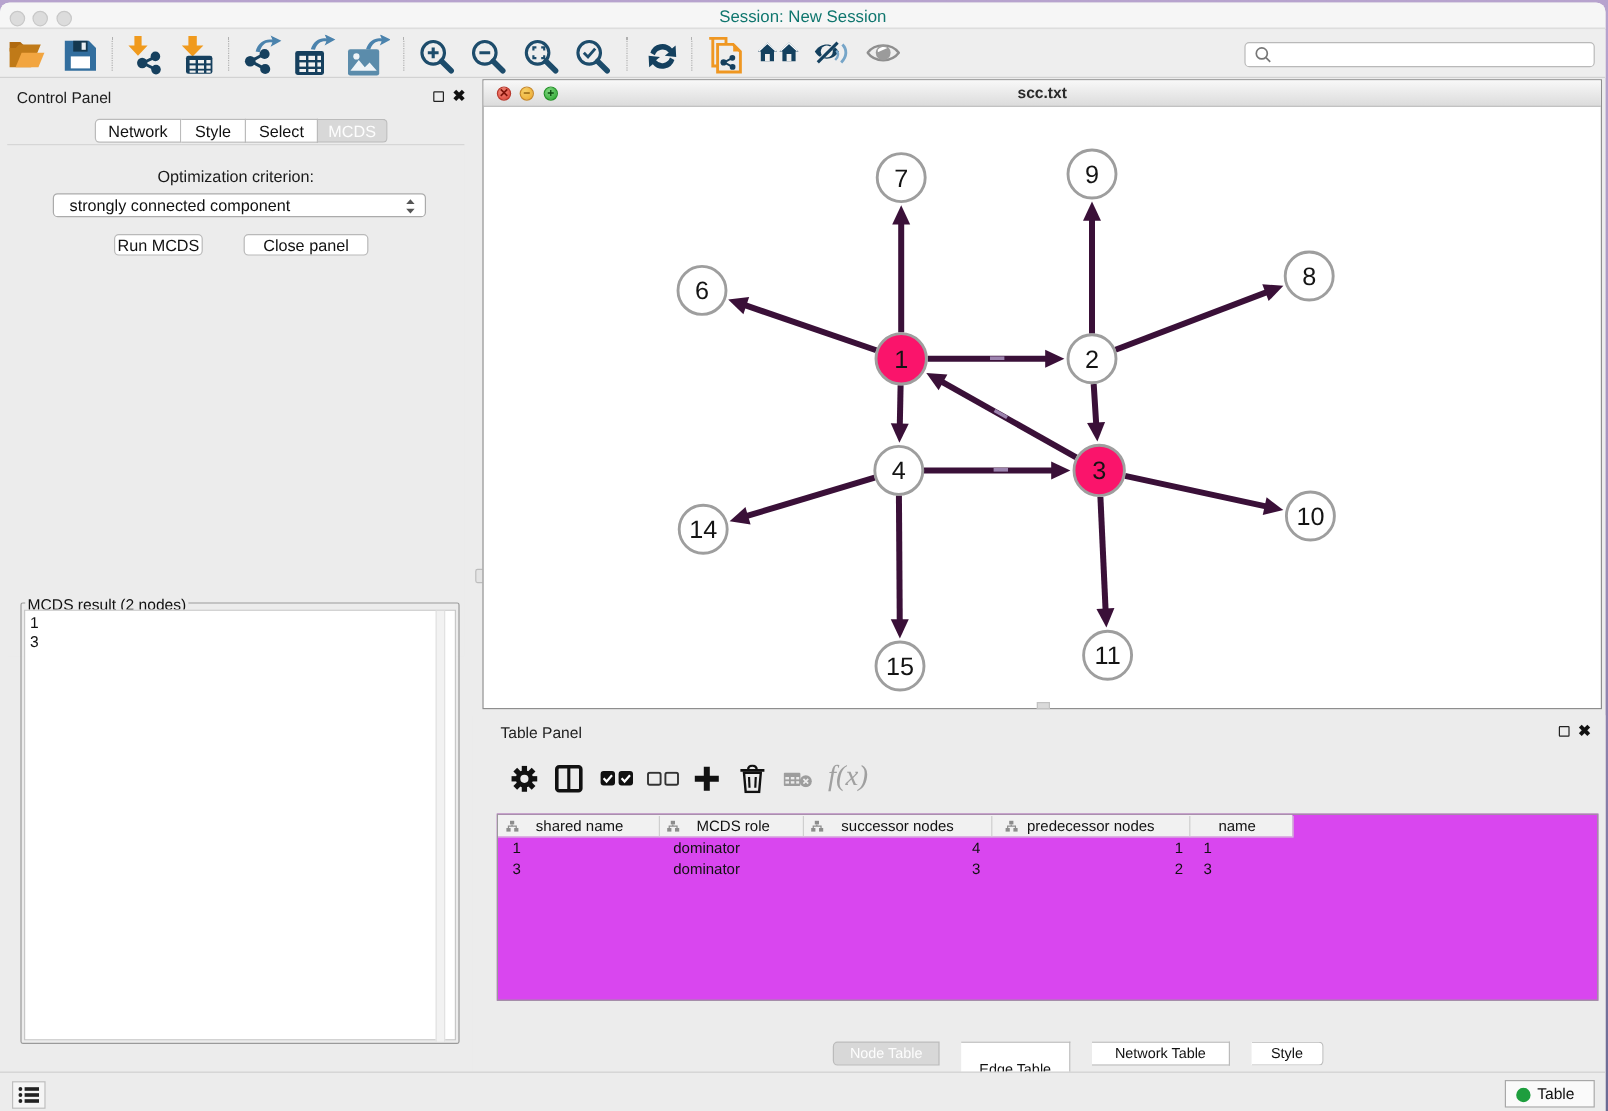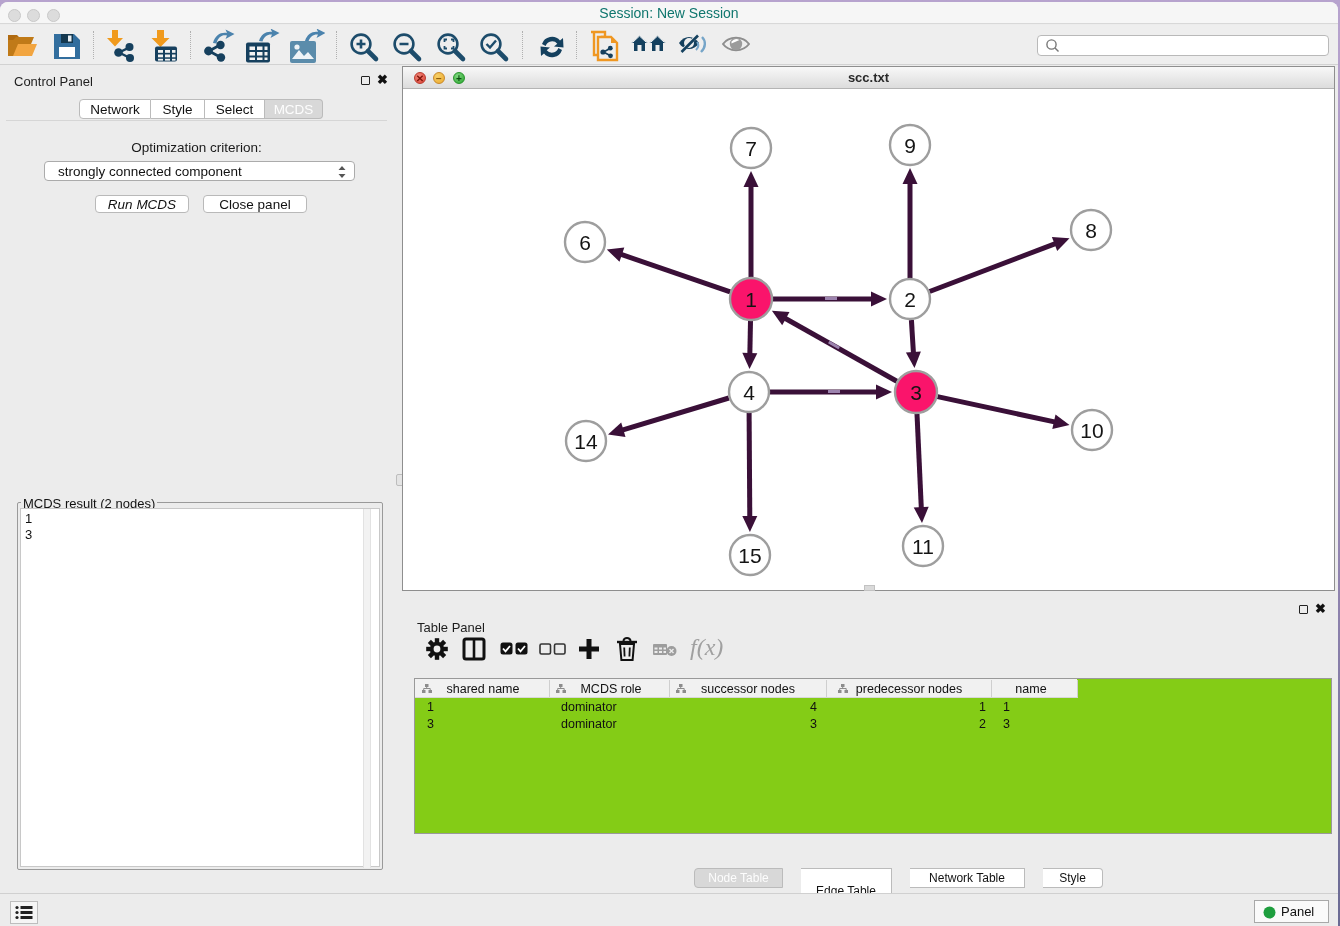--- a/index.html
+++ b/index.html
@@ -197,21 +197,21 @@
         <div class="tab sel" style="width:58px;padding:0;">MCDS</div>
     </div>
     <div class="abs" style="left:6px;top:54px;width:381px;height:427px;background:#ececec;border-top:1px solid #d6d6d6;"></div>
     <div class="abs" style="left:0;top:74px;width:393px;text-align:center;font-size:13.5px;color:#1a1a1a;">Optimization criterion:</div>
     <div class="abs" style="left:44px;top:95px;width:311px;height:20px;background:#fff;border:1px solid #ababab;border-radius:4px;">
       <span style="position:absolute;left:13px;top:2px;font-size:13.5px;color:#111;">strongly connected component</span>
       <svg width="10" height="14" style="position:absolute;right:7px;top:3px" viewBox="0 0 10 14">
         <path d="M1.5,5 L5,1 L8.5,5 z M1.5,9 L5,13 L8.5,9 z" fill="#555"></path>
       </svg>
     </div>
-    <div class="btn" style="left:95px;top:129px;width:94px;height:18px;line-height:17px;font-style:italic;">Run MCDS</div>
+    <div class="btn" style="left:95px;top:129px;width:74px;height:18px;line-height:17px;">Run MCDS</div>
     <div class="btn" style="left:203px;top:129px;width:104px;height:18px;line-height:17px;">Close panel</div>
     <div class="abs" style="left:17px;top:436px;width:366px;height:368px;border:1px solid #9a9a9a;border-radius:2px;"></div>
     <div class="abs" style="left:21px;top:430px;font-size:13px;color:#111;background:#ececec;padding:0 2px;">MCDS result (2 nodes)</div>
     <div class="abs" style="left:20px;top:442px;width:360px;height:359px;background:#fff;border:1px solid #c8c8c8;">
       <div style="position:absolute;left:4px;top:2px;font-size:13px;color:#111;line-height:16px;">1<br>3</div>
       <div style="position:absolute;right:8px;top:0;width:8px;height:359px;background:#f2f2f2;border-left:1px solid #e2e2e2;border-right:1px solid #e2e2e2;"></div>
     </div>
   </div>
   <div class="abs" style="left:396px;top:472px;width:8px;height:12px;background:#e4e4e4;border:1px solid #bdbdbd;border-radius:2px;"></div>
   <div class="netwin">
@@ -282,21 +282,21 @@
           <text x="513" y="310.5">3</text>
         <text x="183" y="359.5">14</text>
           <text x="689" y="348.5">10</text>
         <text x="347" y="473.5">15</text>
           <text x="520" y="464.5">11</text>
       </g>
     </svg>
     <div style="position:absolute;left:461px;top:518px;width:11px;height:6px;background:#dadada;border:1px solid #c2c2c2;"></div>
   </div>
   <div class="tpanel">
-    <div class="panelhead abs" style="left:23px;top:24px;">Table Panel</div>
+    <div class="panelhead abs" style="left:23px;top:7px;">Table Panel</div>
     <div class="flo" style="left:905px;top:9px;"></div>
     <div class="xbtn" style="left:921px;top:5px;">✖</div>
     <svg class="abs" style="left:32px;top:42px" width="22" height="22" viewBox="0 0 22 22">
       <g fill="#111">
         <circle cx="11" cy="11" r="7.2"></circle>
         <g transform="translate(11,11)">
           <rect x="-2.2" y="-10.8" width="4.4" height="5"></rect>
           <rect x="-2.2" y="-10.8" width="4.4" height="5" transform="rotate(45)"></rect>
           <rect x="-2.2" y="-10.8" width="4.4" height="5" transform="rotate(90)"></rect>
           <rect x="-2.2" y="-10.8" width="4.4" height="5" transform="rotate(135)"></rect>
@@ -341,21 +341,21 @@
           <rect x="6" y="4.5" width="3" height="2"></rect>
           <rect x="10.5" y="4.5" width="2.5" height="2"></rect>
           <rect x="1.5" y="8" width="3" height="2"></rect>
           <rect x="6" y="8" width="3" height="2"></rect>
           <rect x="10.5" y="8" width="2.5" height="2"></rect>
         </g>
       <circle cx="18.5" cy="8" r="5" fill="#9d9d9d"></circle>
       <path d="M16.5,6 l4,4 m0,-4 l-4,4" stroke="#ececec" stroke-width="1.4"></path>
     </svg>
     <div class="abs" style="left:296px;top:38px;font-family:'Liberation Serif',serif;font-style:italic;font-size:24px;color:#a0a0a0;">f(x)</div>
-    <div class="abs" style="left:20px;top:82px;width:918px;height:156px;background:#84cc16;border:1px solid #999;text-align:right;">
+    <div class="abs" style="left:20px;top:82px;width:918px;height:156px;background:#d946ef;border:1px solid #999;text-align:right;">
       <svg class="abs" style="left:0;top:0" width="916" height="179" viewBox="0 0 916 179" font-family="Liberation Sans, sans-serif">
         <rect x="0" y="0" width="662" height="18" fill="#f1f1f1"></rect>
         <line x1="0" y1="18.5" x2="663" y2="18.5" stroke="#d8d8d8"></line>
         <g stroke="#cfcfcf">
             <line x1="134.5" y1="1" x2="134.5" y2="18"></line>
             <line x1="254.5" y1="1" x2="254.5" y2="18"></line>
             <line x1="411.5" y1="1" x2="411.5" y2="18"></line>
             <line x1="576.5" y1="1" x2="576.5" y2="18"></line>
             <line x1="662.5" y1="1" x2="662.5" y2="18"></line>
           </g>
@@ -423,16 +423,16 @@
             <rect x="5.5" y="6" width="12" height="3"></rect>
             <circle cx="2" cy="12.5" r="1.6"></circle>
             <rect x="5.5" y="11" width="12" height="3"></rect>
           </g>
         </svg>
     </div>
     <div class="membtn">
         <svg width="13" height="13" style="position:absolute;left:8px;top:5px">
           <circle cx="6.5" cy="6.5" r="6" fill="#1e9e3e"></circle>
         </svg>
-        <span style="position:absolute;left:26px;top:3px;">Panel</span>
+        <span style="position:absolute;left:26px;top:3px;">Table</span>
       </div>
   </div>
 </div>
 
 </body></html>

